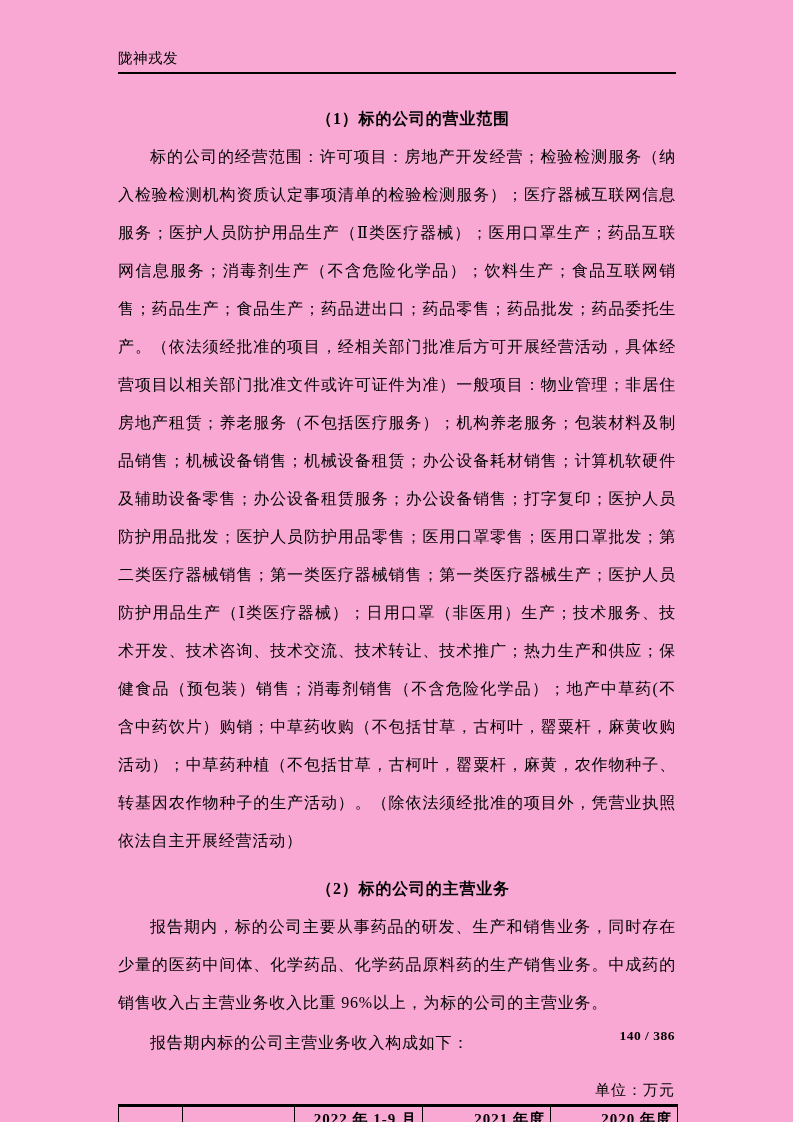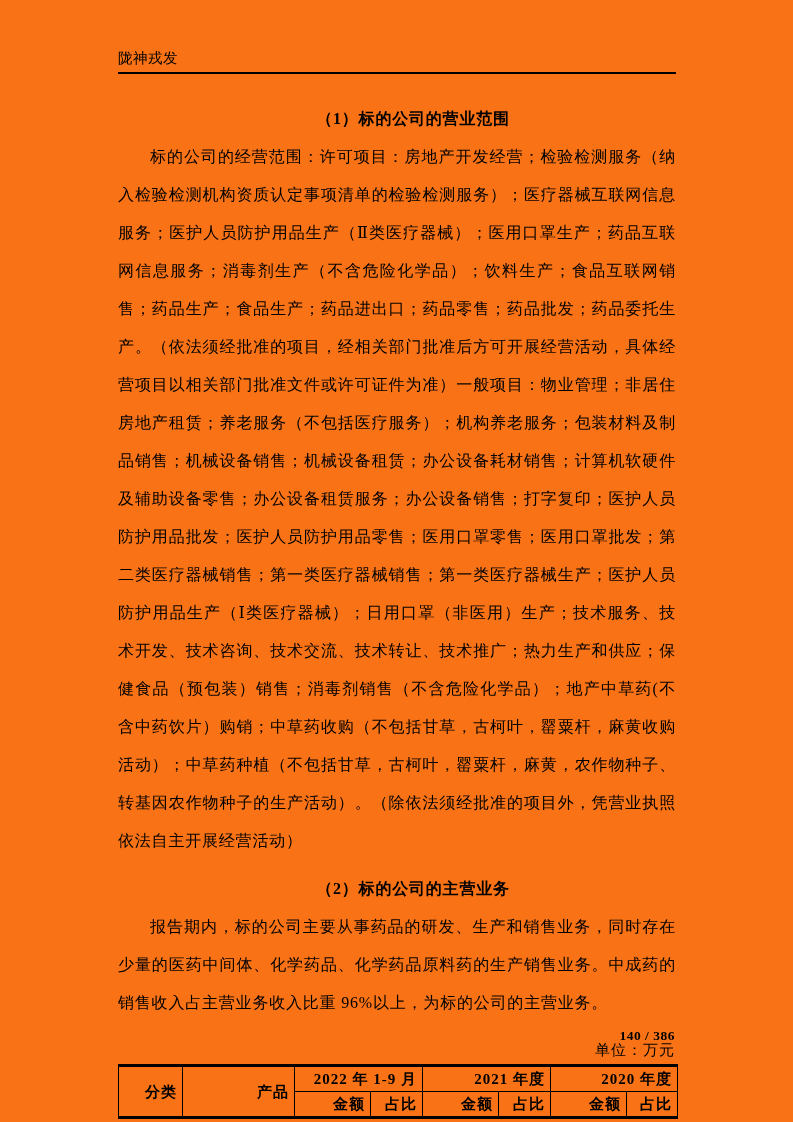--- a/index.html
+++ b/index.html
@@ -6,21 +6,21 @@
   html, body { background: #ffffff; }
   body {
     width: 793px; height: 1122px;
     font-family: "Liberation Serif", "DejaVu Serif", serif;
     color: #000;
     position: relative;
     overflow: hidden;
   }
   .page {
     width: 793px; height: 1122px;
-    background: #f97316;
+    background: #f9a8d4;
     position: relative;
   }
   .doc-header {
     display: flex;
     justify-content: space-between;
     align-items: flex-end;
     padding: 50px 117px 0 118px;
     font-size: 14.5px;
     line-height: 17px;
     letter-spacing: 0.5px;
@@ -97,20 +97,21 @@
   </header>
   <div class="hdr-rule"></div>
 
   <main class="doc-body">
 
     <h3 class="sec-heading">（1）标的公司的营业范围</h3>
     <p class="para">标的公司的经营范围：许可项目：房地产开发经营；检验检测服务（纳入检验检测机构资质认定事项清单的检验检测服务）；医疗器械互联网信息服务；医护人员防护用品生产（Ⅱ类医疗器械）；医用口罩生产；药品互联网信息服务；消毒剂生产（不含危险化学品）；饮料生产；食品互联网销售；药品生产；食品生产；药品进出口；药品零售；药品批发；药品委托生产。（依法须经批准的项目，经相关部门批准后方可开展经营活动，具体经营项目以相关部门批准文件或许可证件为准）一般项目：物业管理；非居住房地产租赁；养老服务（不包括医疗服务）；机构养老服务；包装材料及制品销售；机械设备销售；机械设备租赁；办公设备耗材销售；计算机软硬件及辅助设备零售；办公设备租赁服务；办公设备销售；打字复印；医护人员防护用品批发；医护人员防护用品零售；医用口罩零售；医用口罩批发；第二类医疗器械销售；第一类医疗器械销售；第一类医疗器械生产；医护人员防护用品生产（Ⅰ类医疗器械）；日用口罩（非医用）生产；技术服务、技术开发、技术咨询、技术交流、技术转让、技术推广；热力生产和供应；保健食品（预包装）销售；消毒剂销售（不含危险化学品）；地产中草药(不含中药饮片）购销；中草药收购（不包括甘草，古柯叶，罂粟杆，麻黄收购活动）；中草药种植（不包括甘草，古柯叶，罂粟杆，麻黄，农作物种子、转基因农作物种子的生产活动）。（除依法须经批准的项目外，凭营业执照依法自主开展经营活动）</p>
 
     <h3 class="sec-heading second">（2）标的公司的主营业务</h3>
     <p class="para">报告期内，标的公司主要从事药品的研发、生产和销售业务，同时存在少量的医药中间体、化学药品、化学药品原料药的生产销售业务。中成药的销售收入占主营业务收入比重 96%以上，为标的公司的主营业务。</p>
+    <p class="para spaced">报告期内标的公司主营业务收入构成如下：</p>
 
     <div class="unit-label">单位：万元</div>
 
     <table class="rev-table">
       <colgroup>
         <col style="width:64px">
         <col style="width:112px">
         <col style="width:76px">
         <col style="width:52px">
         <col style="width:76px">

